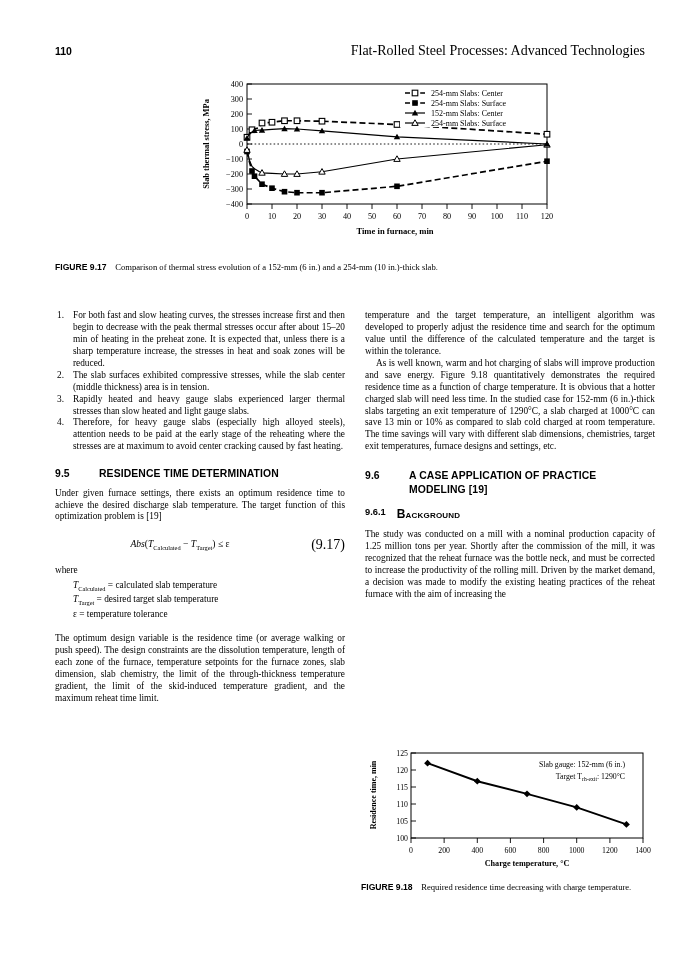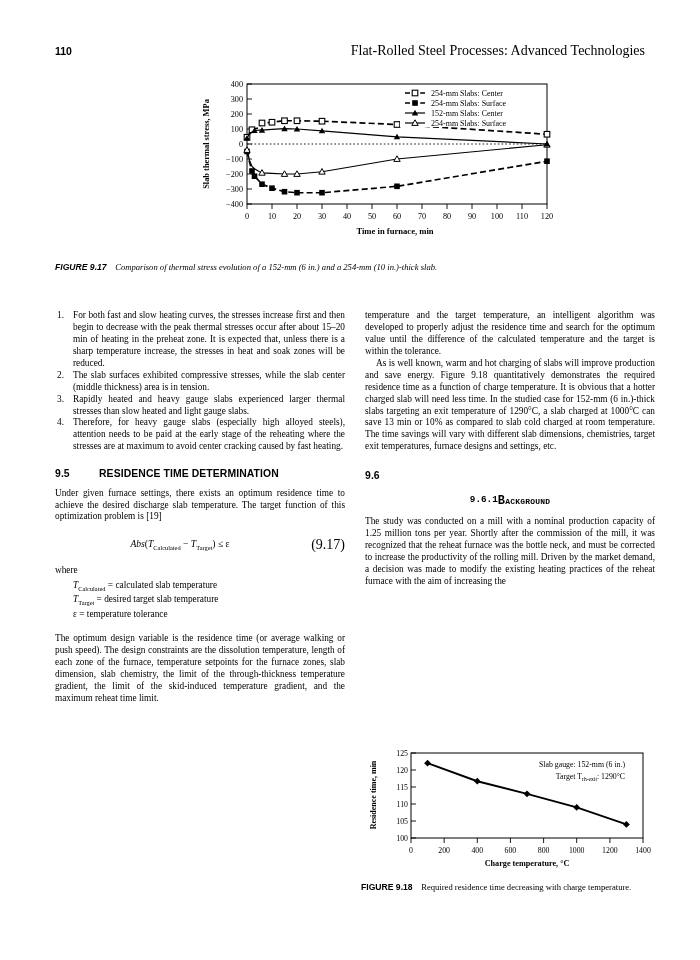--- a/index.html
+++ b/index.html
@@ -58,25 +58,25 @@
     font-family:"Liberation Sans", sans-serif;
     font-weight:bold;
     font-size:10.4px;
     margin:14px 0 7px 0;
     letter-spacing:0.1px;
     display:flex;
     gap:20px;
   }
   h2.sec .secnum { min-width:24px; }
   h3.subsec {
-    font-family:Liberation Mono, monospace;
+    font-family:Liberation Sans, sans-serif;
     font-weight:bold;
     font-size:9.3px;
     margin:11px 0 7px 0;
-    display:flex; justify-content:center;
+    display:flex; gap:11px;
   }
   h3.subsec .sub { font-variant:small-caps; font-size:12px; letter-spacing:.2px;}
 
   .eqrow {
     display:flex; align-items:center; margin:13px 0 11px 0;
   }
   .eqrow .eq { flex:1; text-align:center; font-size:9.6px; }
   .eqrow .eqnum { width:40px; text-align:right; font-size:14px; }
   .it { font-style:italic; }
   sub { font-size:6.4px; }
@@ -231,21 +231,21 @@
         <polygon points="220,33.8 223.2,39.4 216.8,39.4" fill="#000"></polygon>
         <text x="236" y="40" font-size="8" fill="#000">152-mm Slabs: Center</text>
 
         <line x1="210" y1="47" x2="230" y2="47" stroke="#000" stroke-width="1.2"></line>
         <polygon points="220,43.8 223.2,49.4 216.8,49.4" fill="#fff" stroke="#000" stroke-width="1"></polygon>
         <text x="236" y="50" font-size="8" fill="#000">254-mm Slabs: Surface</text>
       </g>
     </svg>
   </div>
 
-  <div class="capline" style="top:262px;font-style:italic;">
+  <div class="capline" style="top:262px;">
     <span class="lead">FIGURE 9.17</span>
     <span>&nbsp;&nbsp;</span>
     <span>Comparison of thermal stress evolution of a 152-mm (6 in.) and a 254-mm (10 in.)-thick slab.</span>
   </div>
 
   <div class="col left">
 
     <ol class="numlist">
       <li>
         <span class="num">1.</span>
@@ -289,20 +289,24 @@
 
     <p class="noindent" style="margin-top:13px;">The optimum design variable is the residence time (or average walking or push speed). The design constraints are the dissolution temperature, length of each zone of the furnace, temperature setpoints for the furnace zones, slab dimension, slab chemistry, the limit of the through-thickness temperature gradient, the limit of the skid-induced temperature gradient, and the maximum reheat time limit.</p>
   </div>
 
   <div class="col right">
     <p class="noindent">temperature and the target temperature, an intelligent algorithm was developed to properly adjust the residence time and search for the optimum value until the difference of the calculated temperature and the target is within the tolerance.</p>
     <p>As is well known, warm and hot charging of slabs will improve production and save energy. Figure 9.18 quantitatively demonstrates the required residence time as a function of charge temperature. It is obvious that a hotter charged slab will need less time. In the studied case for 152-mm (6 in.)-thick slabs targeting an exit temperature of 1290°C, a slab charged at 1000°C can save 13 min or 10% as compared to slab cold charged at room temperature. The time savings will vary with different slab dimensions, chemistries, target exit temperatures, furnace designs and settings, etc.</p>
 
     <h2 class="sec" style="margin-top:16px;">
       <span class="secnum">9.6</span>
+      <span>
+        <span>A CASE APPLICATION OF PRACTICE</span><br>
+        <span>MODELING [19]</span>
+      </span>
     </h2>
 
     <h3 class="subsec">
       <span class="secnum">9.6.1</span>
       <span class="sub">Background</span>
     </h3>
 
     <p class="noindent">The study was conducted on a mill with a nominal production capacity of 1.25 million tons per year. Shortly after the commission of the mill, it was recognized that the reheat furnace was the bottle neck, and must be corrected to increase the productivity of the rolling mill. Driven by the market demand, a decision was made to modify the existing heating practices of the reheat furnace with the aim of increasing the</p>
   </div>
 

